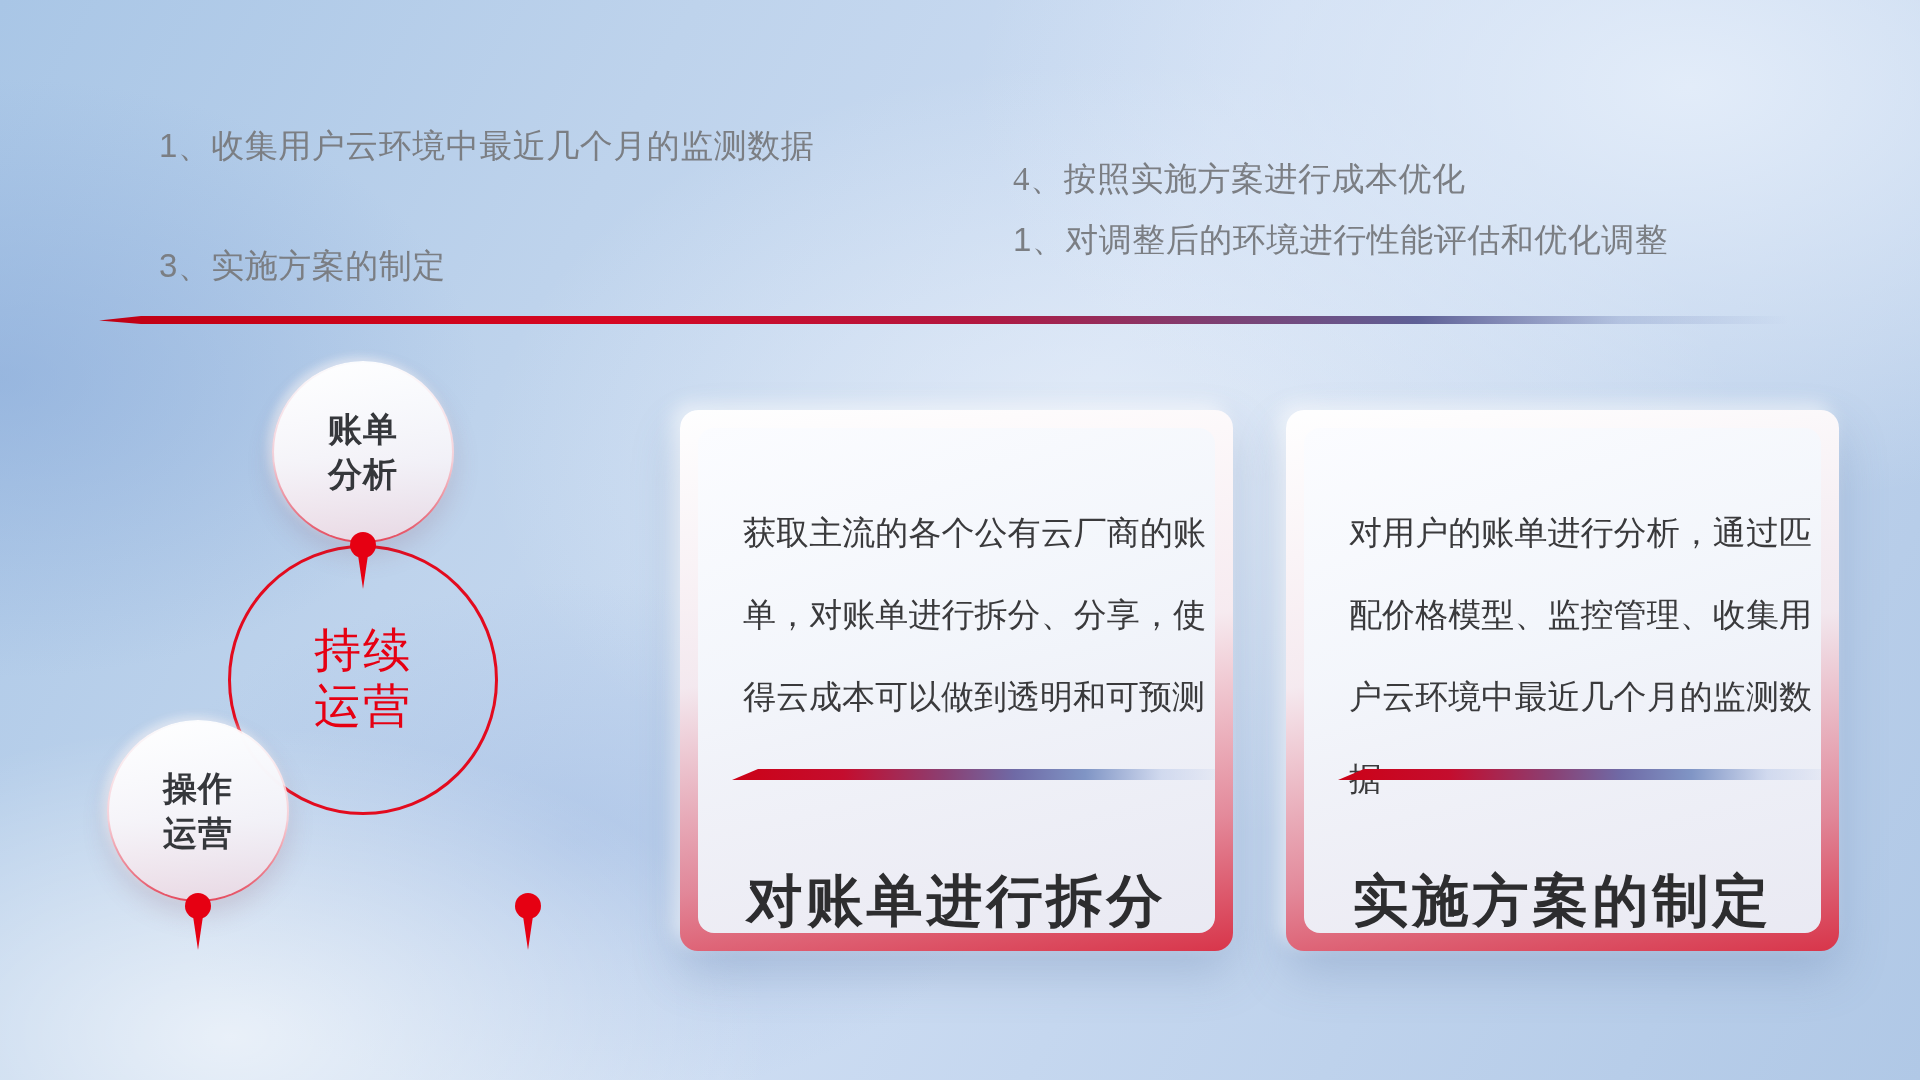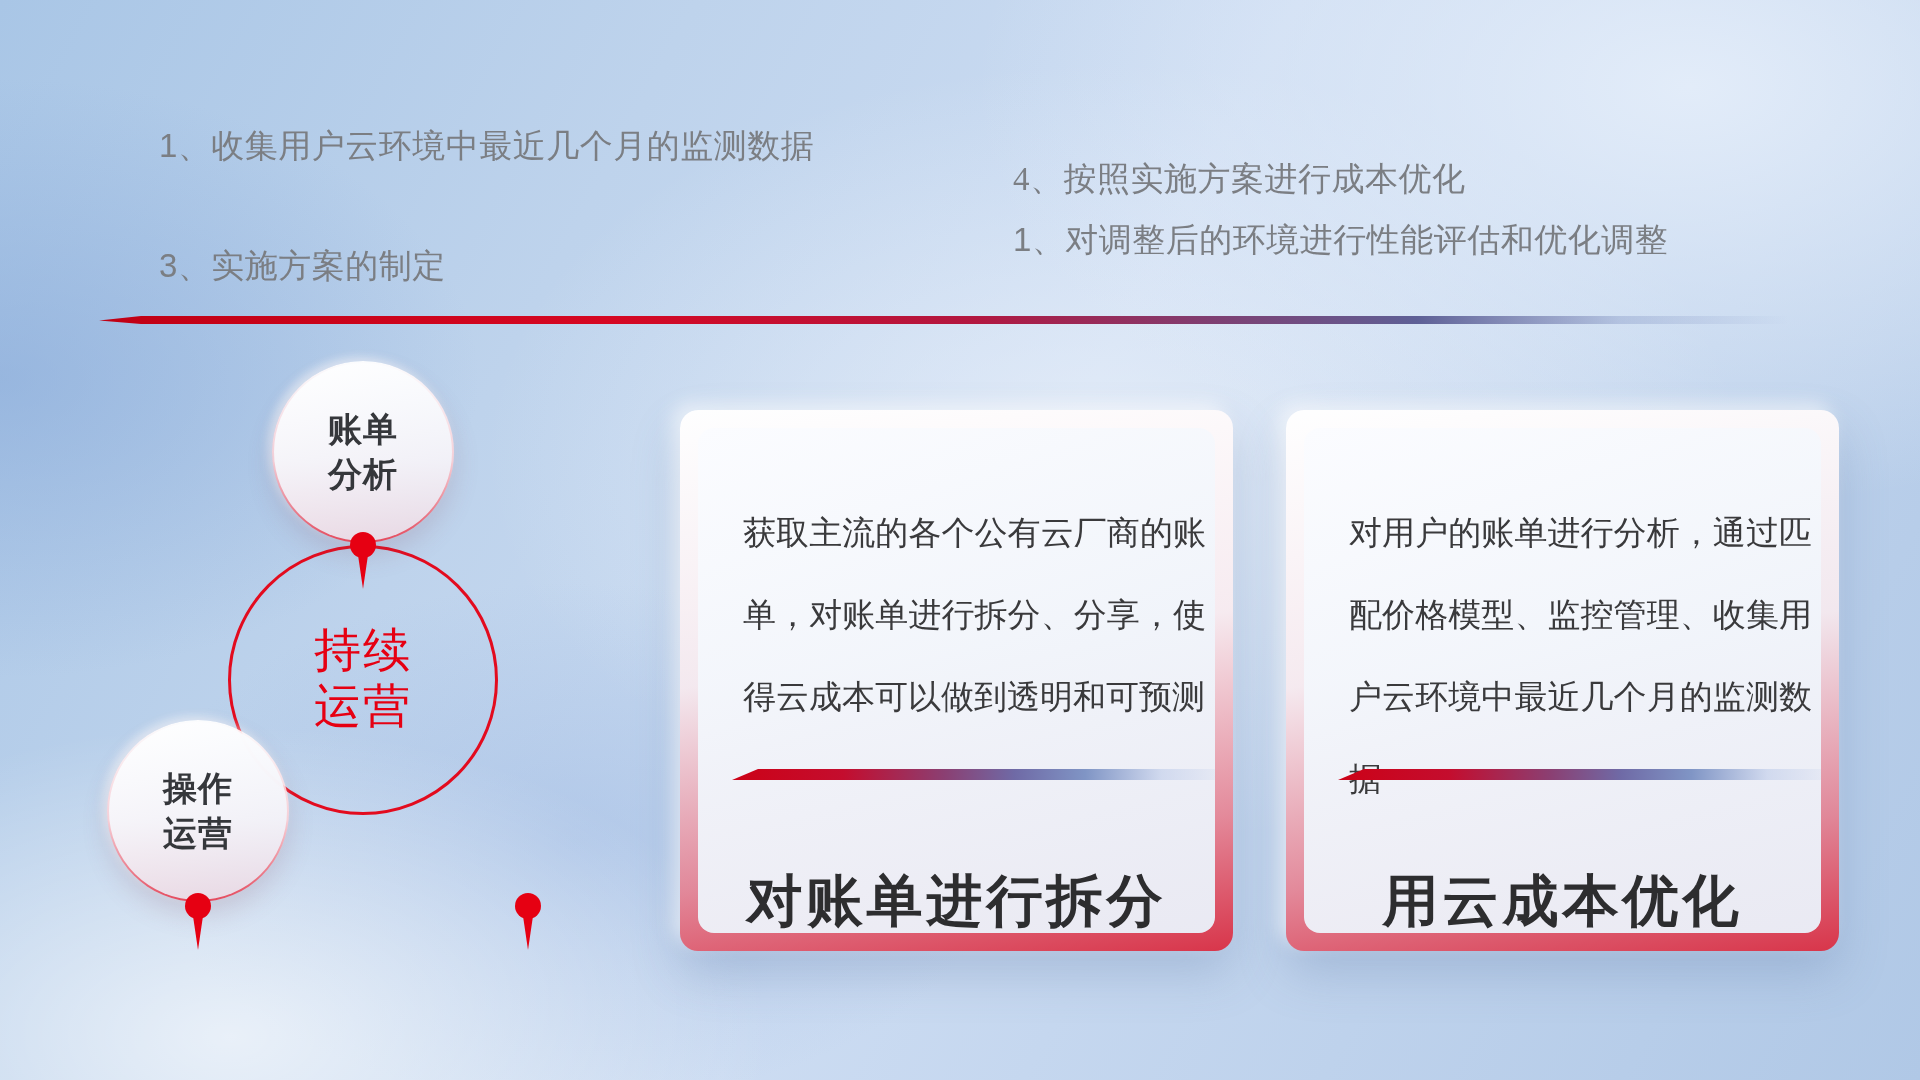--- a/index.html
+++ b/index.html
@@ -143,16 +143,16 @@
       <p class="card-body">获取主流的各个公有云厂商的账单，对账单进行拆分、分享，使得云成本可以做到透明和可预测</p>
       <div class="card-divider"></div>
       <div class="card-title">对账单进行拆分</div>
     </div>
   </div>
 
   <div class="card card-2">
     <div class="card-inner">
       <p class="card-body">对用户的账单进行分析，通过匹配价格模型、监控管理、收集用户云环境中最近几个月的监测数据</p>
       <div class="card-divider"></div>
-      <div class="card-title">用云成本优化</div>
+      <div class="card-title">实施方案的制定</div>
     </div>
   </div>
 </div>
 
 </body></html>

